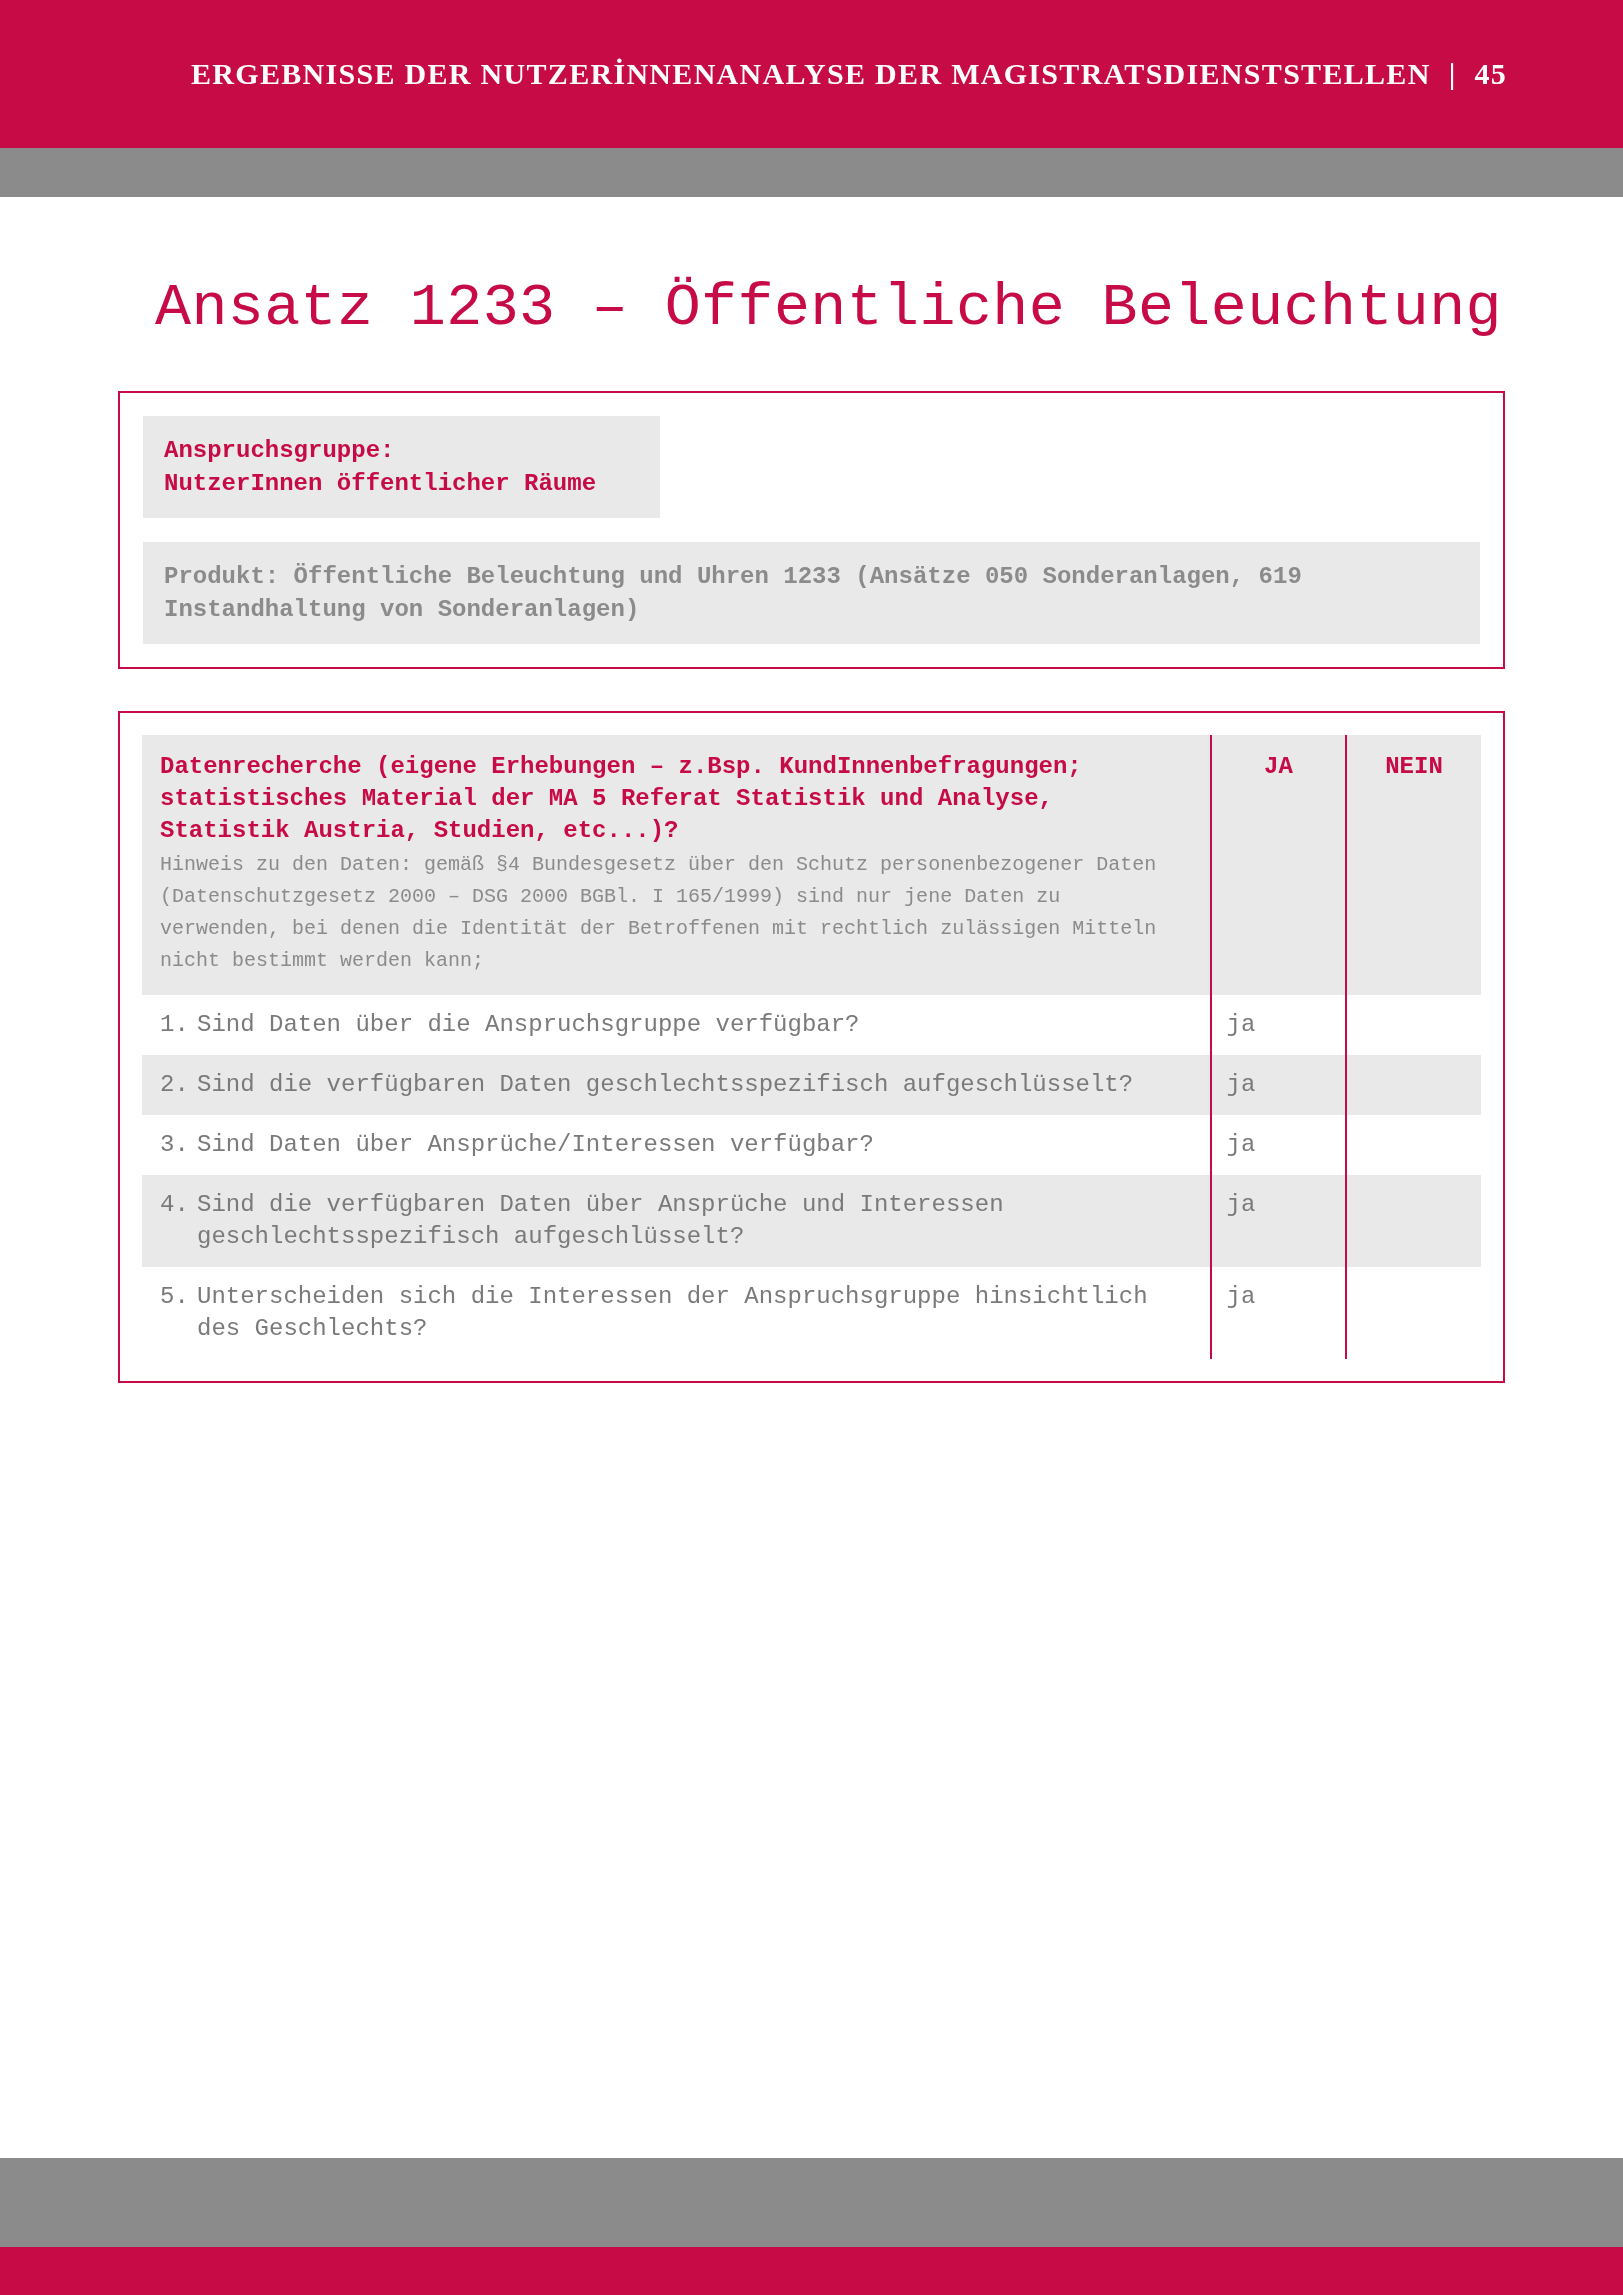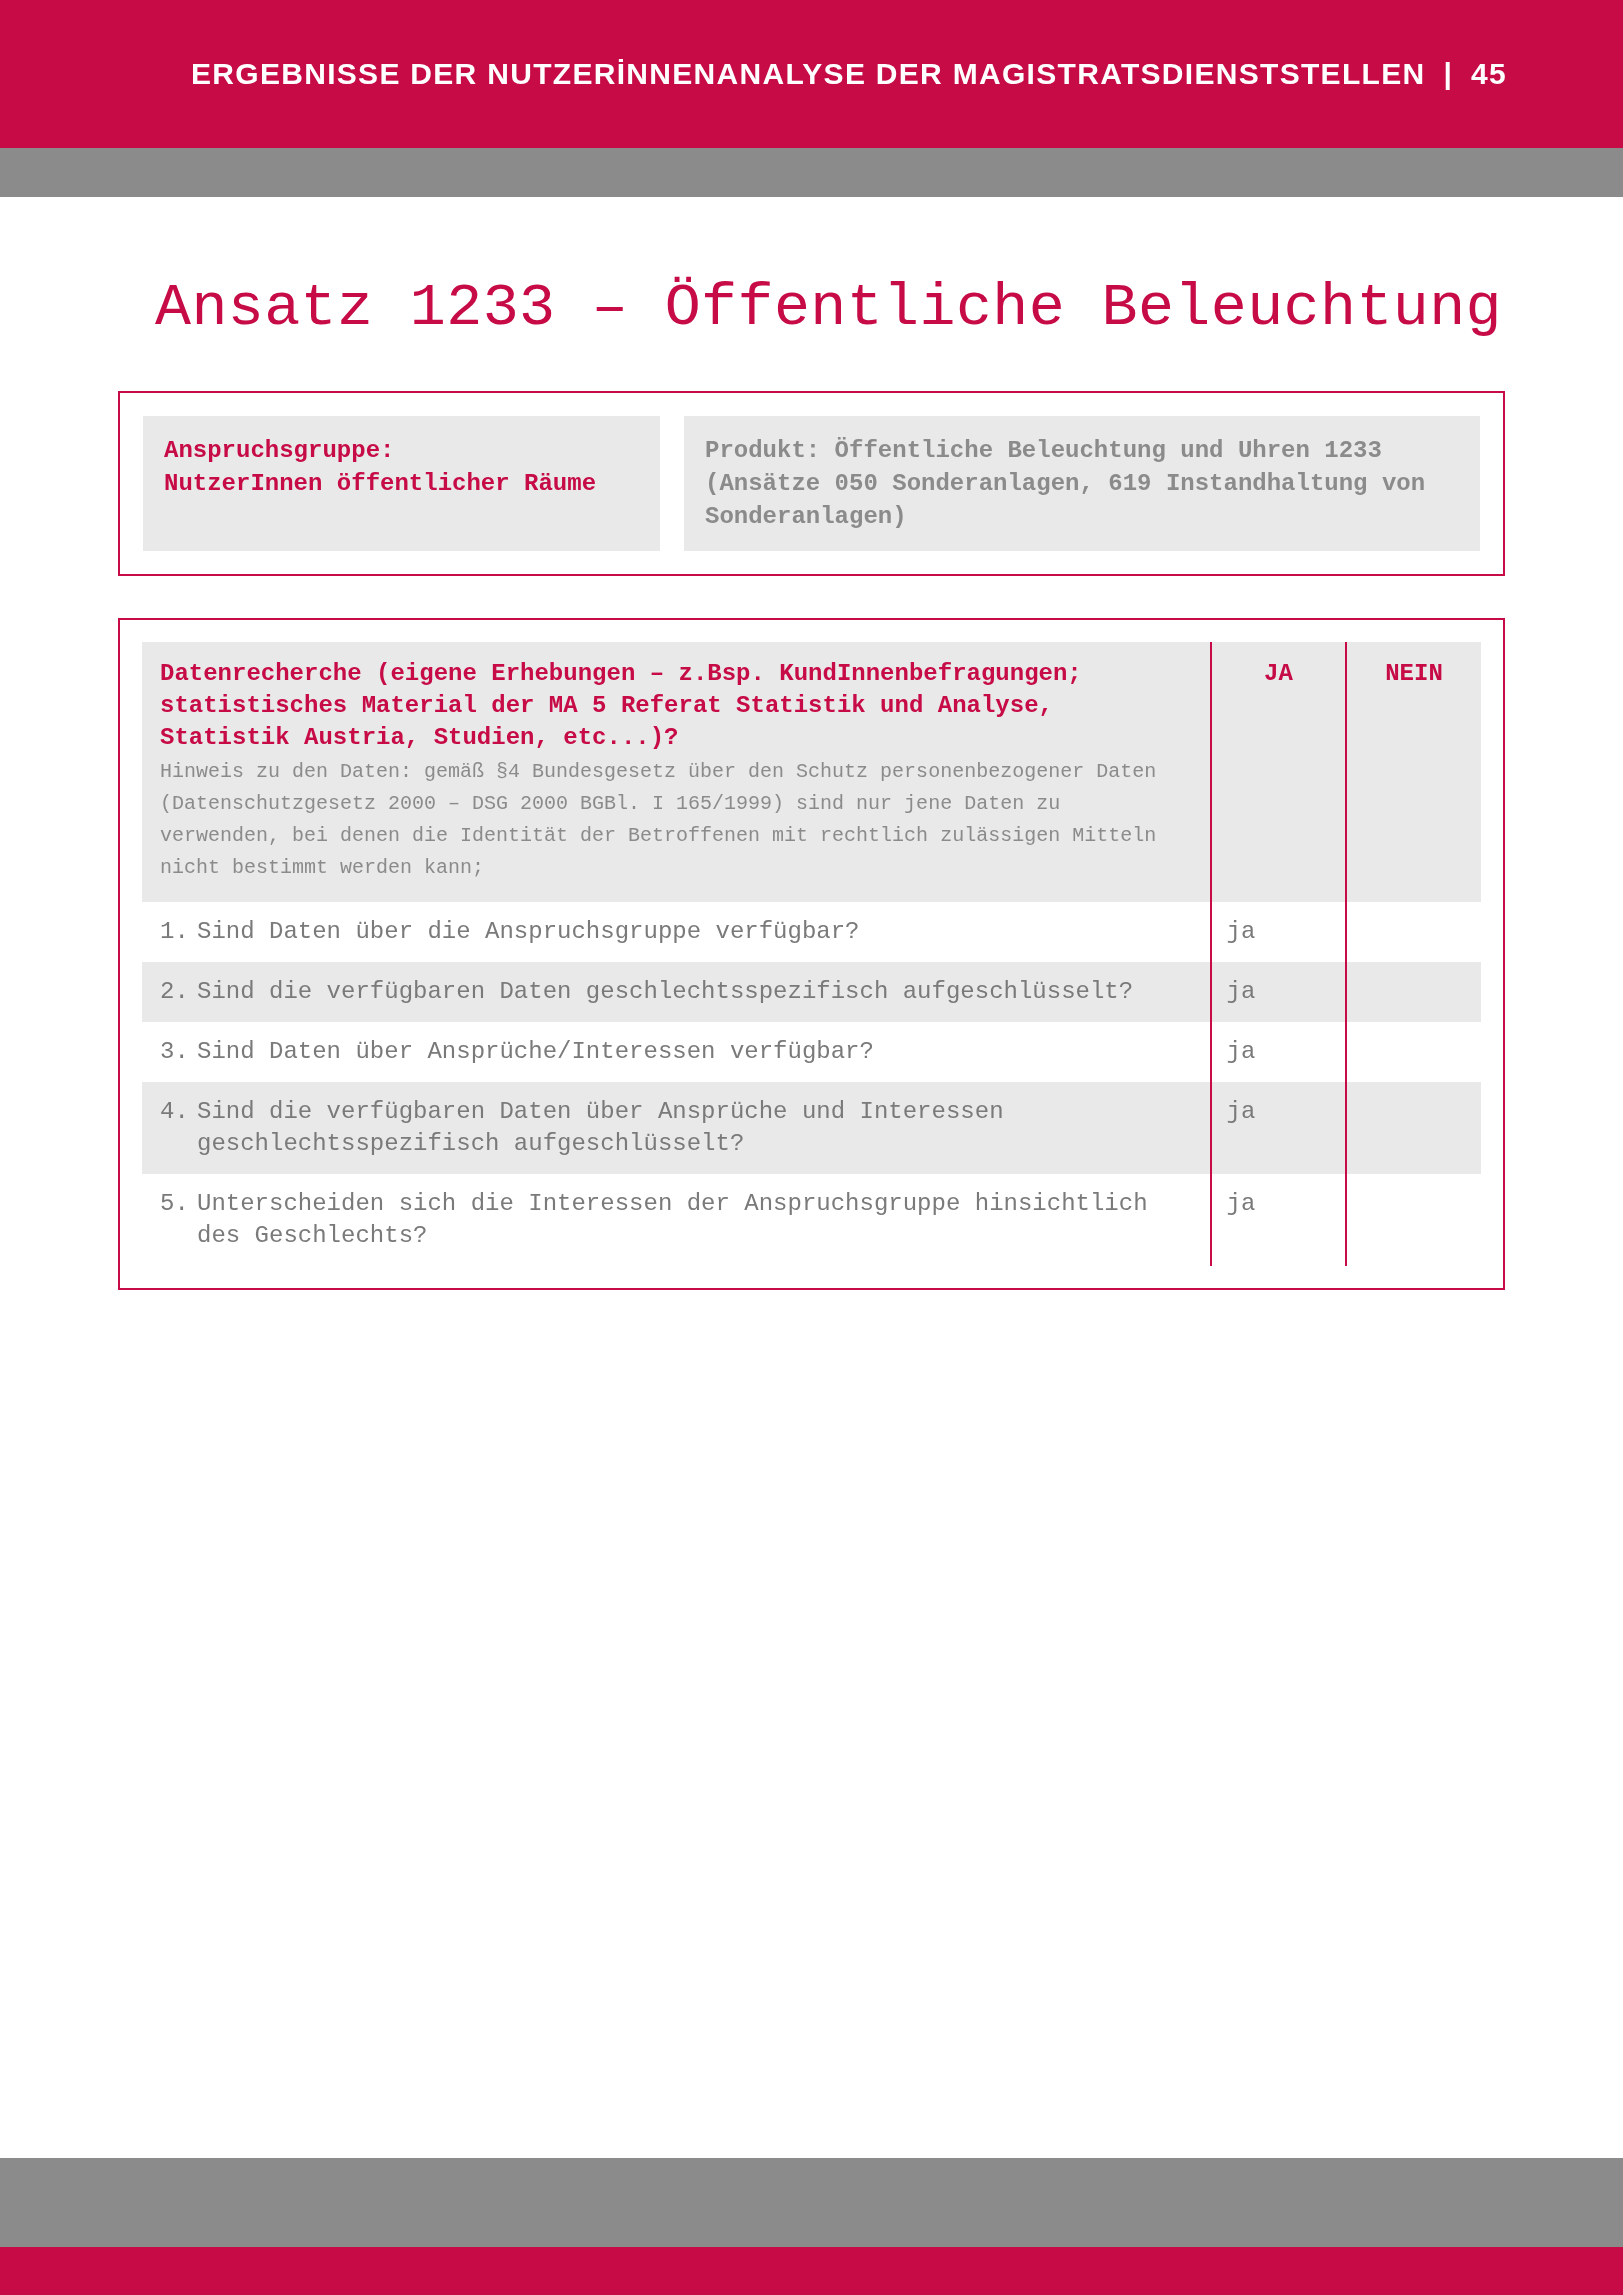--- a/index.html
+++ b/index.html
@@ -10,38 +10,38 @@
     --boldgray:#8b8b8b;
   }
   *{margin:0;padding:0;box-sizing:border-box;}
   body{
     width:1623px;height:2295px;position:relative;background:#ffffff;
     font-family:"Liberation Sans","DejaVu Sans",sans-serif;overflow:hidden;
   }
   
   .topbar{
     height:148px;background:var(--red);display:flex;align-items:center;
-    padding-left:191px;padding-right:108px;
+    padding-left:191px;padding-right:108px;font-family:Liberation Serif, serif;
   }
   .topbar-text{
     color:#ffffff;font-weight:bold;font-size:30px;letter-spacing:1.3px;
     display:flex;align-items:baseline;white-space:nowrap;
   }
   .topbar-text .sep{margin:0 18px;}
   .graybar-top{height:49px;background:var(--graybar);}
   
   main{padding:0 118px;font-family:Liberation Mono, monospace;}
   .page-title{
     margin:77px 0 0 37px;color:var(--red);
     font-size:60px;font-weight:300;letter-spacing:0.4px;
   }
   
   .info-box{
     margin-top:49px;border:2.4px solid var(--red);
-    padding:23px;display:flex;gap:24px;
+    padding:23px;display:flex;gap:24px;flex-direction:column;
   }
   .info-cell{
     background:var(--cellgray);padding:18px 21px;
     font-weight:bold;font-size:24px;line-height:33px;
   }
   .info-cell.left{width:517px;color:var(--red);flex-shrink:0;}
   .info-cell.right{flex:1;color:var(--boldgray);}
   
   .table-box{margin-top:42px;border:2.4px solid var(--red);padding:22px;}
   .tbl{width:100%;}

